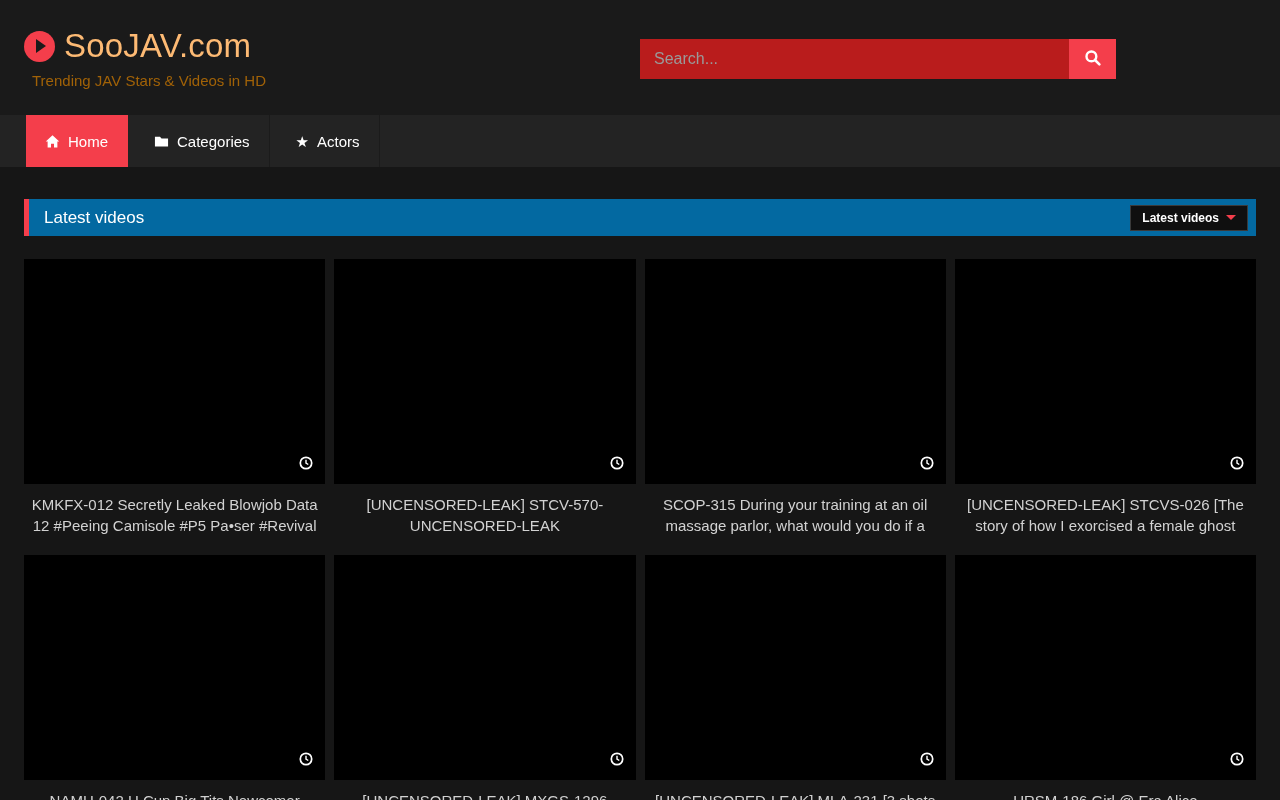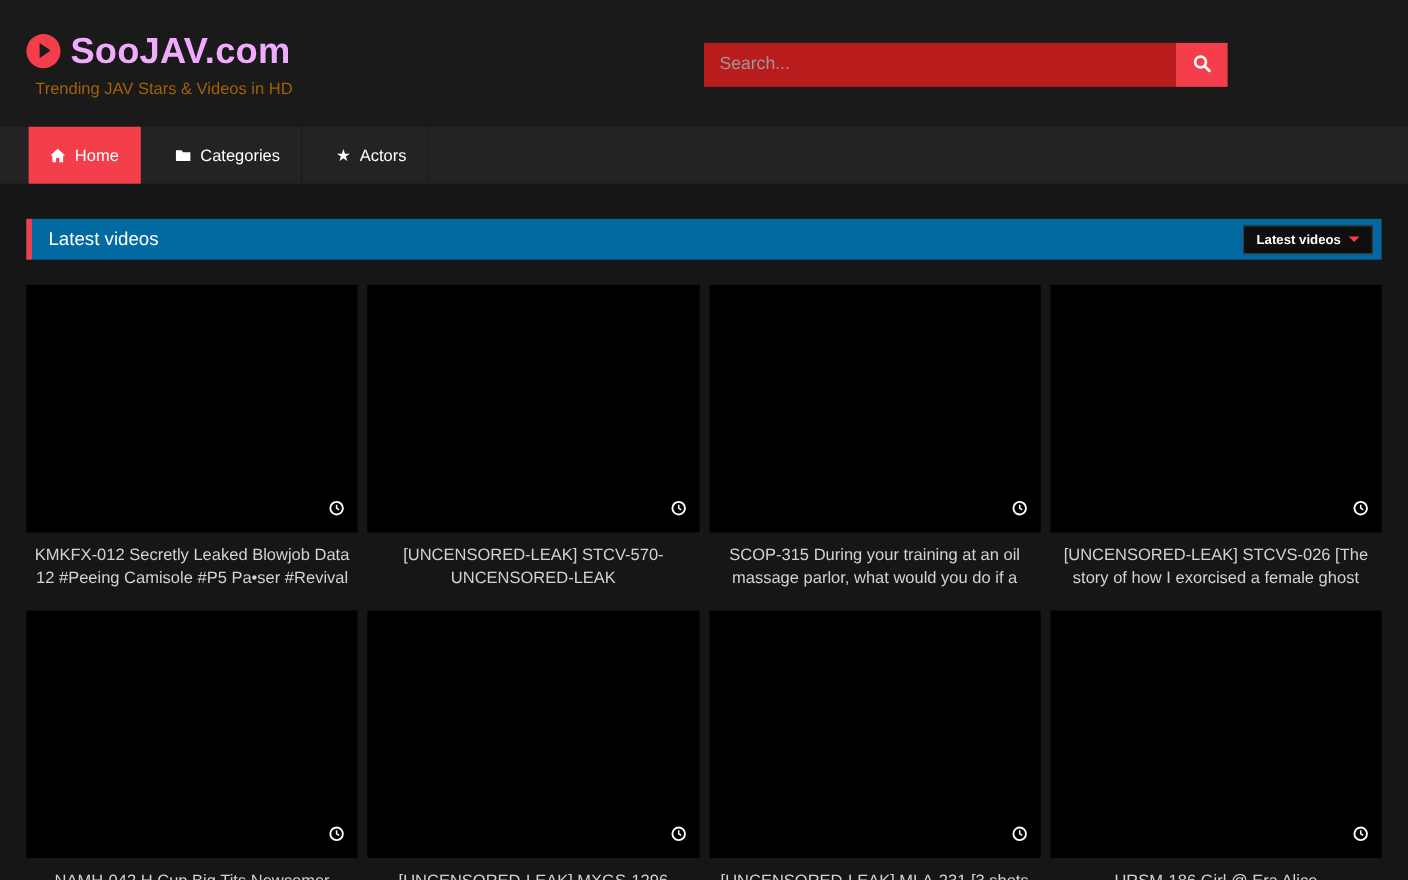--- a/index.html
+++ b/index.html
@@ -14,41 +14,41 @@
   
   .header { height: 115px; background: #1a1a1a; position: relative; }
   .header-inner { width: 1232px; margin: 0 auto; height: 100%; position: relative; }
   .brand { position: absolute; left: 0; top: 27px; display: flex; align-items: center; gap: 9px; cursor: pointer; }
   .logo-icon { width: 31px; height: 31px; border-radius: 50%; background: var(--accent); position: relative; flex: 0 0 auto; }
   .logo-icon::after {
     content: ""; position: absolute; left: 12px; top: 8.5px;
     border-left: 10px solid #1a1a1a;
     border-top: 7px solid transparent; border-bottom: 7px solid transparent;
   }
-  .site-name { color: #f0abfc; font-size: 33px; font-weight: bold; letter-spacing: 0.2px; }
+  .site-name { color: #fdba74; font-size: 33px; font-weight: normal; letter-spacing: 0.2px; }
   .tagline { position: absolute; left: 8px; top: 72px; color: #a16207; font-size: 15px; }
 
   .search-bar { position: absolute; left: 616px; top: 39px; display: flex; }
   .search-input {
     width: 429px; height: 40px; background: #b91c1c; border: none; outline: none;
     color: #e0e0e0; font-size: 16px; padding: 0 14px; font-family: "Liberation Sans", sans-serif;
   }
   .search-input::placeholder { color: #9a9a9a; }
   .search-btn {
     width: 47px; height: 40px; background: var(--accent); border: none; cursor: pointer;
     display: flex; align-items: center; justify-content: center;
   }
 
   
   .navbar { height: 52px; background: #232323; }
   .nav-inner { width: 1232px; margin: 0 auto; display: flex; height: 100%; }
   .nav-item {
     display: flex; align-items: center; gap: 8px; padding: 0 19px; height: 100%;
     color: #ffffff; font-size: 15px; cursor: pointer;
-    border-right: 1px solid #1b1b1b; margin-left: 12px;
+    border-right: 1px solid #1b1b1b; margin-left: 7px;
   }
   .nav-item:first-child { margin-left: 2px; }
   .nav-item.active { background: var(--accent); border-right-color: transparent; }
   .nav-item .ic { display: inline-flex; align-items: center; }
   .star-glyph { color: #fff; font-size: 15px; line-height: 1; }
 
   
   .main { width: 1232px; margin: 0 auto; }
   .section-bar {
     margin-top: 32px; height: 37px; background: #0369a1;

